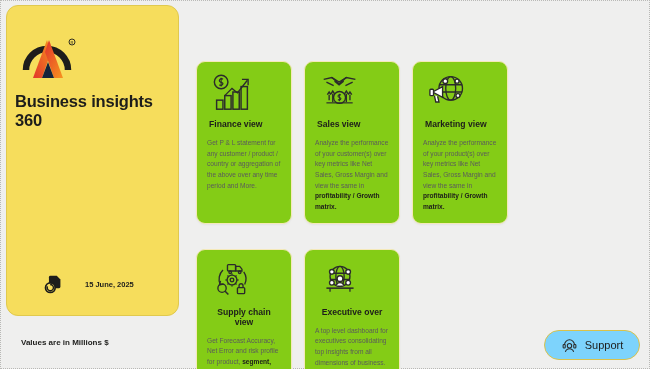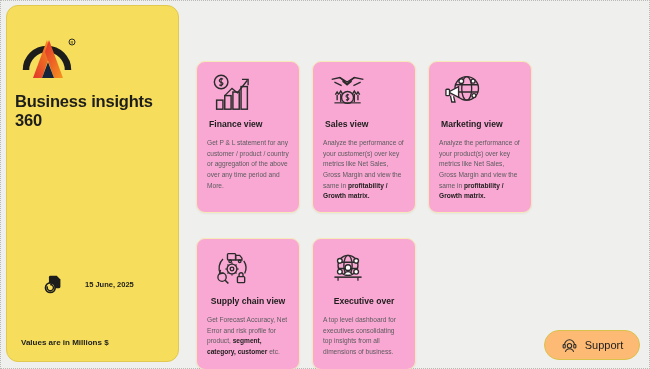--- a/index.html
+++ b/index.html
@@ -18,21 +18,21 @@
     background: #efefee;
     border: 1px dotted #b9b9b6;
   }
 
   
   .sidebar {
     position: absolute;
     left: 5px;
     top: 4px;
     width: 173px;
-    height: 357px;
+    height: 311px;
     background: #f6dd5c;
     border-radius: 12px;
     border: 1px solid #e0c94e;
   }
 
   .logo-wrap {
     position: absolute;
     left: 14px;
     top: 24px;
     width: 56px;
@@ -90,23 +90,23 @@
     position: absolute;
     left: 195px;
     top: 60px;
     width: 440px;
   }
   .grid-row { display: flex; gap: 12px; }
   .grid-row + .grid-row { margin-top: 25px; }
 
   .card {
     position: relative;
-    width: 104px;
+    width: 96px;
     min-height: 132px;
-    background: #f9a8d4;
+    background: #84cc16;
     border: 1px solid #f5e9b8;
     border-radius: 9px;
     padding: 11px 10px 10px 10px;
     box-shadow: 0 1px 2px rgba(0,0,0,0.05);
   }
   .card.tall { min-height: 132px; }
 
   .card-icon {
     height: 40px;
     display: flex;
@@ -133,21 +133,21 @@
   }
   .card-body b { color: #1d1d1b; font-weight: bold; }
 
   
   .support-btn {
     position: absolute;
     right: 9px;
     bottom: 8px;
     width: 96px;
     height: 30px;
-    background: #fdba74;
+    background: #7dd3fc;
     border: 1px solid #d9c24a;
     border-radius: 16px;
     display: flex;
     align-items: center;
     justify-content: center;
     gap: 7px;
     cursor: pointer;
   }
   .support-btn .s-label {
     font-size: 11px;

